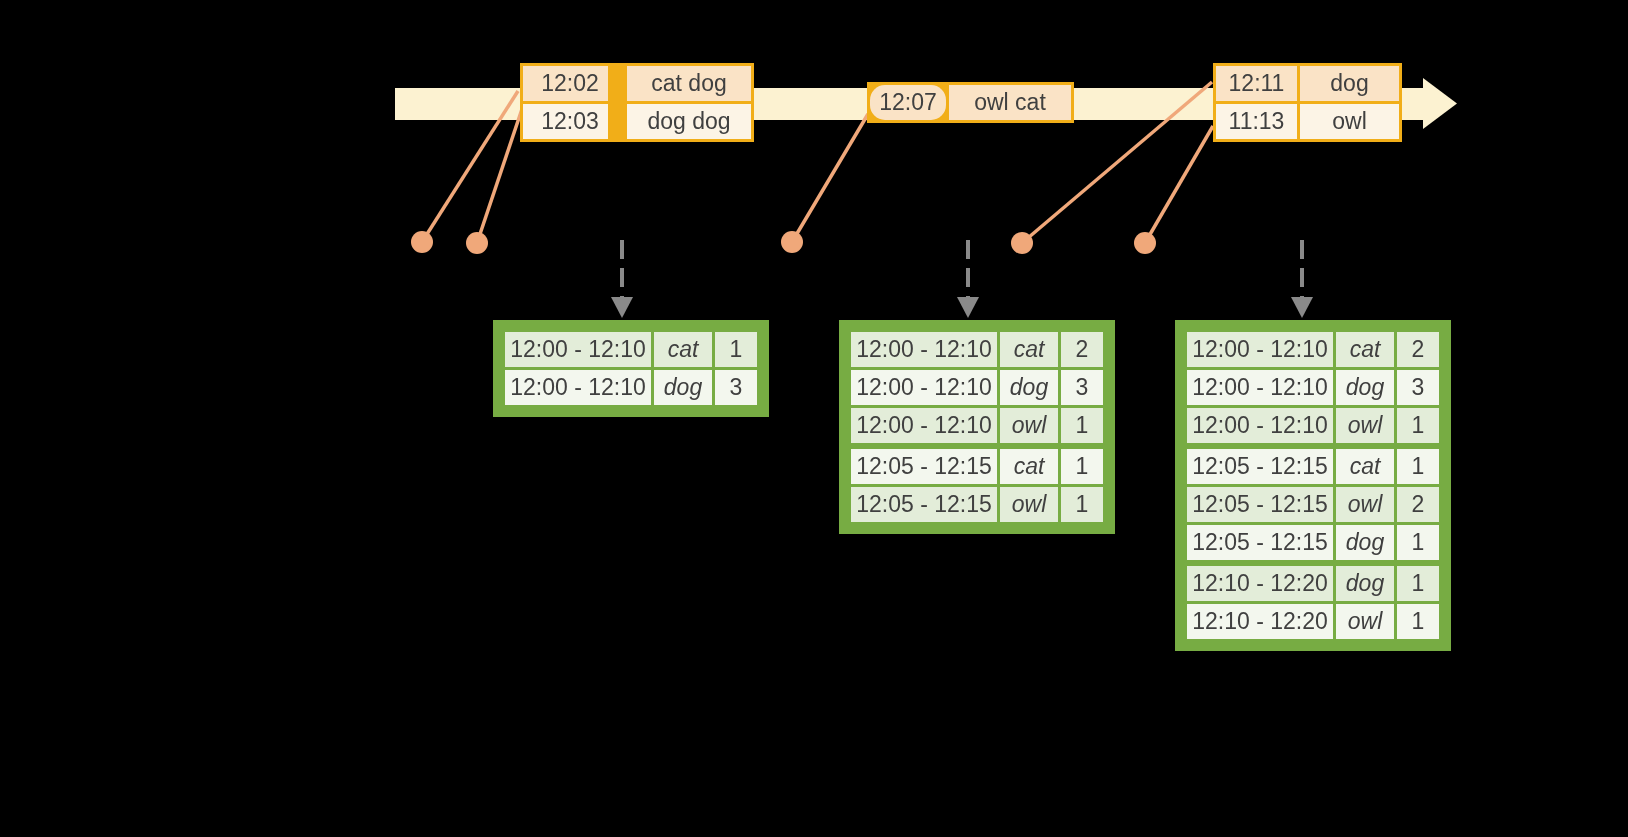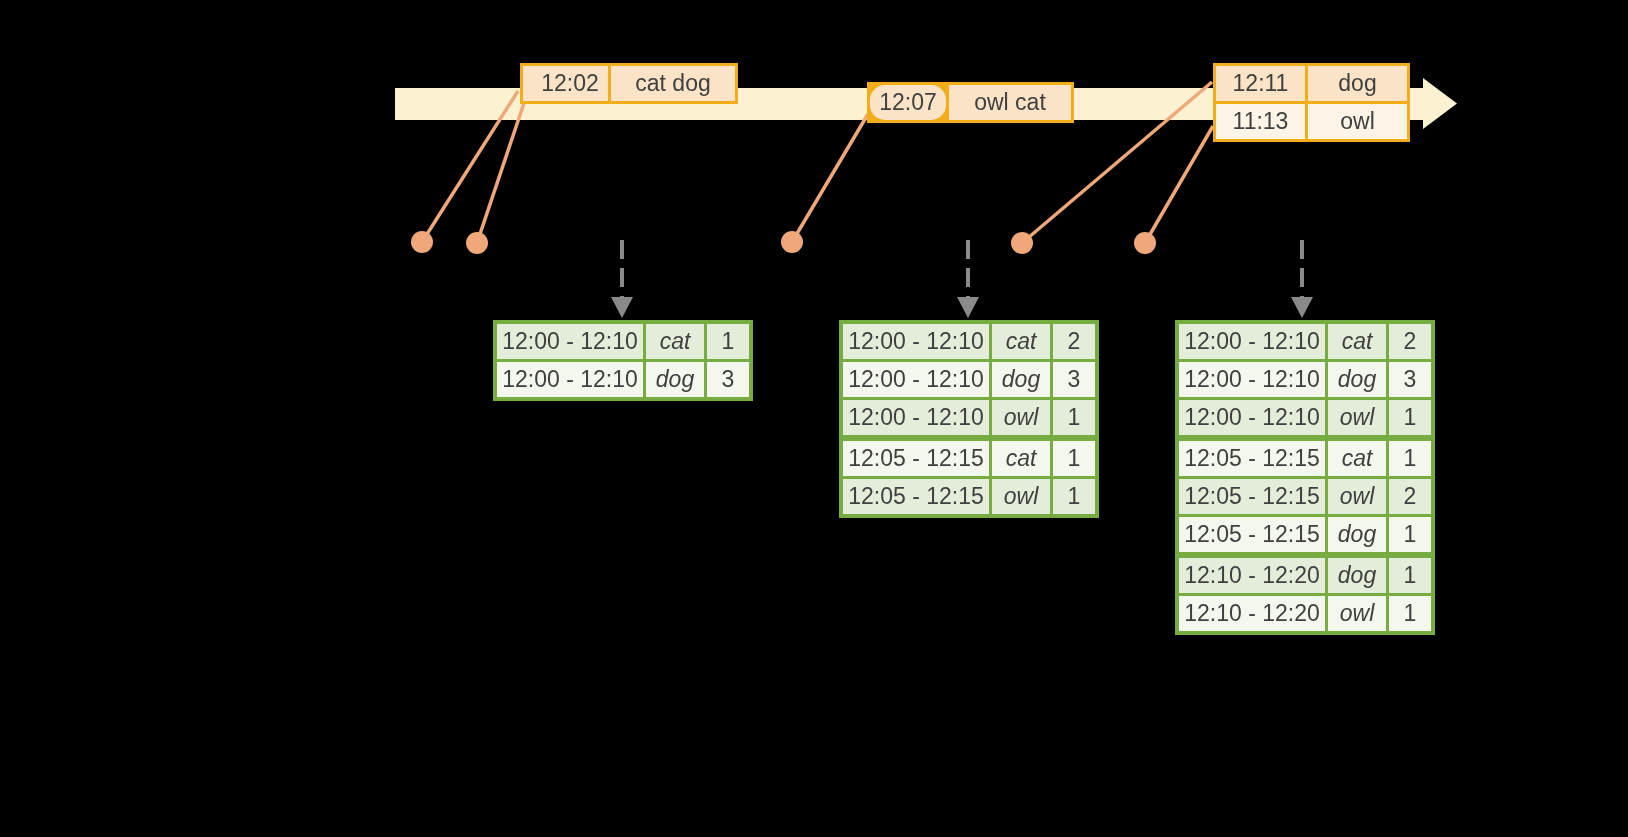--- a/index.html
+++ b/index.html
@@ -34,29 +34,29 @@
     display:flex; flex-direction:column; gap:3px;
     z-index:3;
   }
   .erow { display:flex; gap:3px; height:35px; }
   .ecell {
     display:flex; align-items:center; justify-content:center;
     font-size:23px; color:var(--cell-text);
   }
   .erow.dark  .ecell { background:var(--event-row-dark); }
   .erow.light .ecell { background:var(--event-row-light); }
-  .t1 .etime  { width:85px;padding-left:9px; }  .t1 .ewords { width:124px; }
+  .t1 .etime  { width:85px;padding-left:9px; }  .t1 .ewords { width:124px;margin-left:16px; }
   .t2 .etime  { width:76px;border-radius:15px; }  .t2 .ewords { width:122px; }
-  .t3 .etime  { width:89px; }  .t3 .ewords { width:99px; }
+  .t3 .etime  { width:81px; }  .t3 .ewords { width:99px; }
 
   
   .gtable {
     position:absolute;
     background:var(--result-border);
-    padding:4px;
+    padding:12px;
     display:flex; flex-direction:column;
     z-index:3;
   }
   .grow { display:flex; gap:3px; height:35px; margin-top:3px; }
   .grow.first { margin-top:0; }
   .grow.group-start { margin-top:6px; }
   .gcell {
     display:flex; align-items:center; justify-content:center;
     font-size:23px; color:var(--cell-text);
   }
@@ -100,20 +100,24 @@
     <polygon class="trighead" points="957,297 979,297 968,318"></polygon>
     <line class="trigline" x1="1302" y1="240" x2="1302" y2="298"></line>
     <polygon class="trighead" points="1291,297 1313,297 1302,318"></polygon>
   </svg>
 
   <div class="etable t1" style="left:520px; top:63px;">
     <div class="erow dark">
       <div class="ecell etime">12:02</div>
       <div class="ecell ewords">cat dog</div>
     </div>
+    <div class="erow light">
+      <div class="ecell etime">12:03</div>
+      <div class="ecell ewords">dog dog</div>
+    </div>
   </div>
 
   <div class="etable t2" style="left:867px; top:82px;">
     <div class="erow dark">
       <div class="ecell etime">12:07</div>
       <div class="ecell ewords">owl cat</div>
     </div>
   </div>
 
   <div class="etable t3" style="left:1213px; top:63px;">

